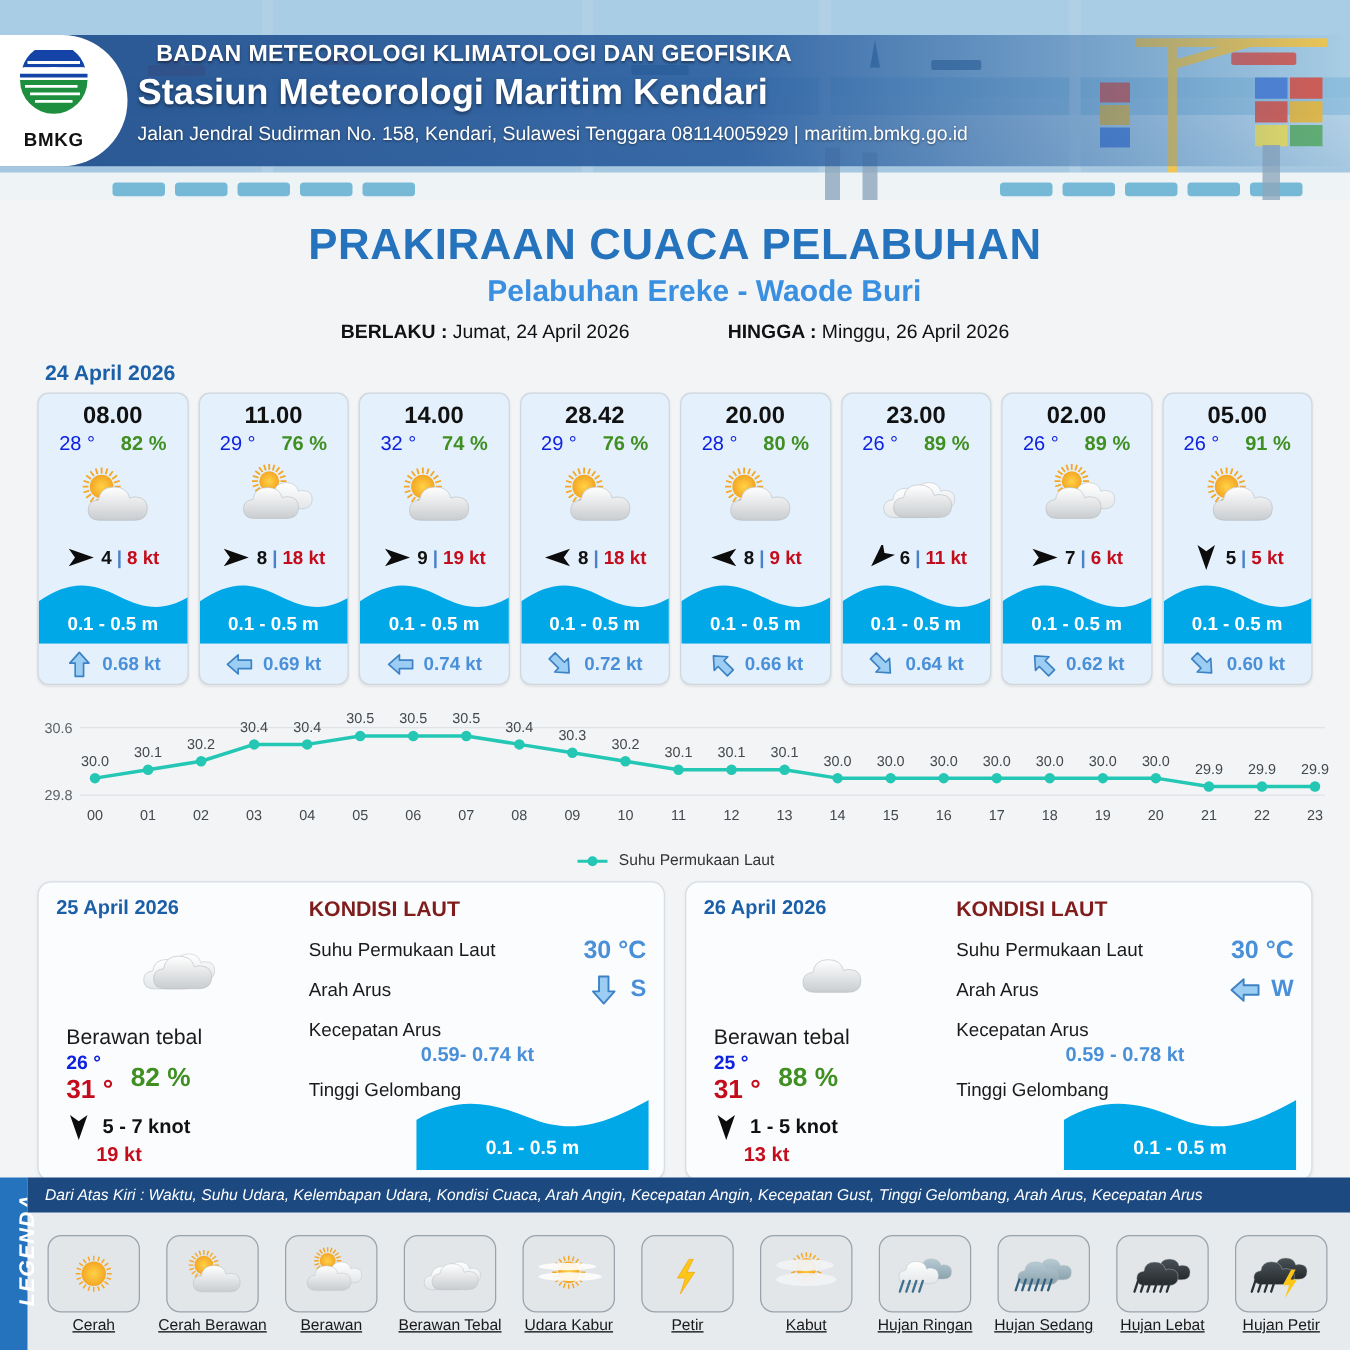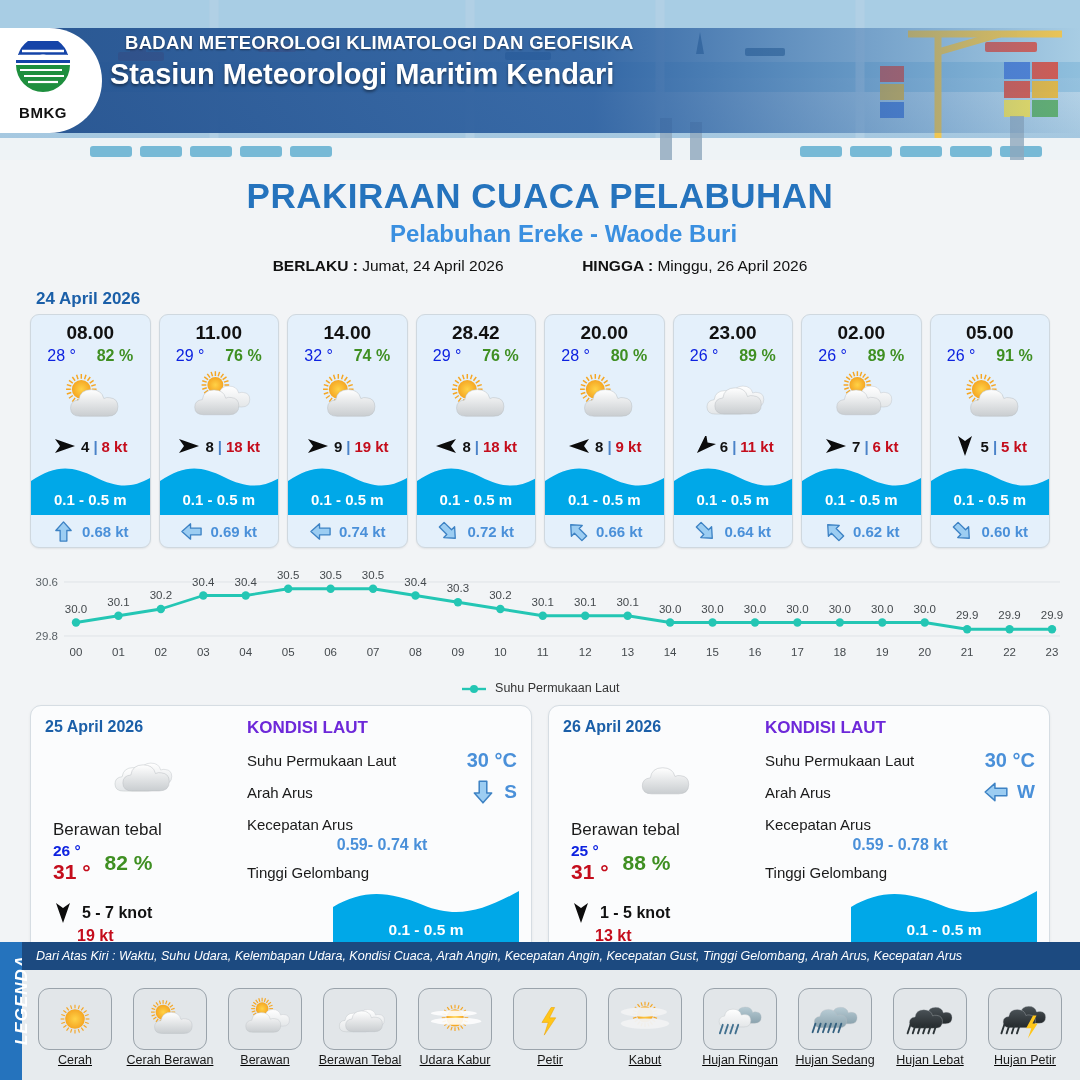--- a/index.html
+++ b/index.html
@@ -82,26 +82,26 @@
   }
   .p-left { width:192px; }
   .p-date { font-size:16px; font-weight:bold; color:#1b5fa8; }
   .p-icon { height:62px; display:flex; align-items:center; justify-content:center; margin:8px 0 4px; }
   .p-cond { font-size:17px; color:#1a1a1a; margin-top:14px; padding-left:8px;}
   .p-temps { display:flex; align-items:center; gap:14px; padding-left:8px; margin-top:2px;}
   .p-tcol { line-height:1.15; }
   .p-tmin { font-size:15.5px; font-weight:bold; color:#0d22e0; }
   .p-tmax { font-size:21px; font-weight:bold; color:#c40d1c; }
   .p-hum  { font-size:21px; font-weight:bold; color:#3f8f22; }
-  .p-wind { display:flex; align-items:center; gap:7px; padding-left:6px; margin-top:19px;}
+  .p-wind { display:flex; align-items:center; gap:7px; padding-left:6px; margin-top:8px;}
   .p-windtxt { font-size:16px; font-weight:bold; color:#111; }
   .p-gust { font-size:16px; font-weight:bold; color:#c40d1c; padding-left:32px; margin-top:4px;}
 
   .p-right { flex:1; padding-left:10px; position:relative; }
-  .p-secttl { font-size:17px; font-weight:bold; color:#6d28d9; margin-bottom:6px; }
+  .p-secttl { font-size:17px; font-weight:bold; color:#7f1d1d; margin-bottom:6px; }
   .p-row { display:flex; align-items:center; justify-content:space-between; height:32px; }
   .p-rlabel { font-size:15px; color:#1a1a1a; }
   .p-rval { font-size:20px; font-weight:bold; color:#4a90d9; }
   .p-dirwrap { display:flex; align-items:center; gap:8px; }
   .p-dirltr { font-size:19px; font-weight:bold; color:#4a90d9; }
   .p-speed { text-align:center; font-size:16px; font-weight:bold; color:#4a90d9; margin:-4px 0 2px; }
   .p-wavebox { position:absolute; right:-2px; bottom:-2px; width:186px; height:62px; }
   .p-wavetxt { position:absolute; width:100%; bottom:8px; text-align:center; font-size:15.5px; font-weight:bold; color:#fff; }
 
   
@@ -219,20 +219,21 @@
           </g>
         </g>
       </svg>
       <div class="logo-txt">BMKG</div>
     </div>
   </div>
 
   <div class="hdr-texts">
     <div class="h-line1">BADAN METEOROLOGI KLIMATOLOGI DAN GEOFISIKA</div>
     <div class="h-line2">Stasiun Meteorologi Maritim Kendari</div>
+    <div class="h-line3">Jalan Jendral Sudirman No. 158, Kendari, Sulawesi Tenggara  08114005929 | maritim.bmkg.go.id</div>
   </div>
 </div>
 
 <div class="titles">
   <div class="t-main">PRAKIRAAN CUACA PELABUHAN</div>
   <div class="t-sub">Pelabuhan Ereke - Waode Buri</div>
   <div class="t-range">
     <span class="lbl">BERLAKU :</span>
     <span>Jumat, 24 April 2026</span>
     <span class="gap"></span>

